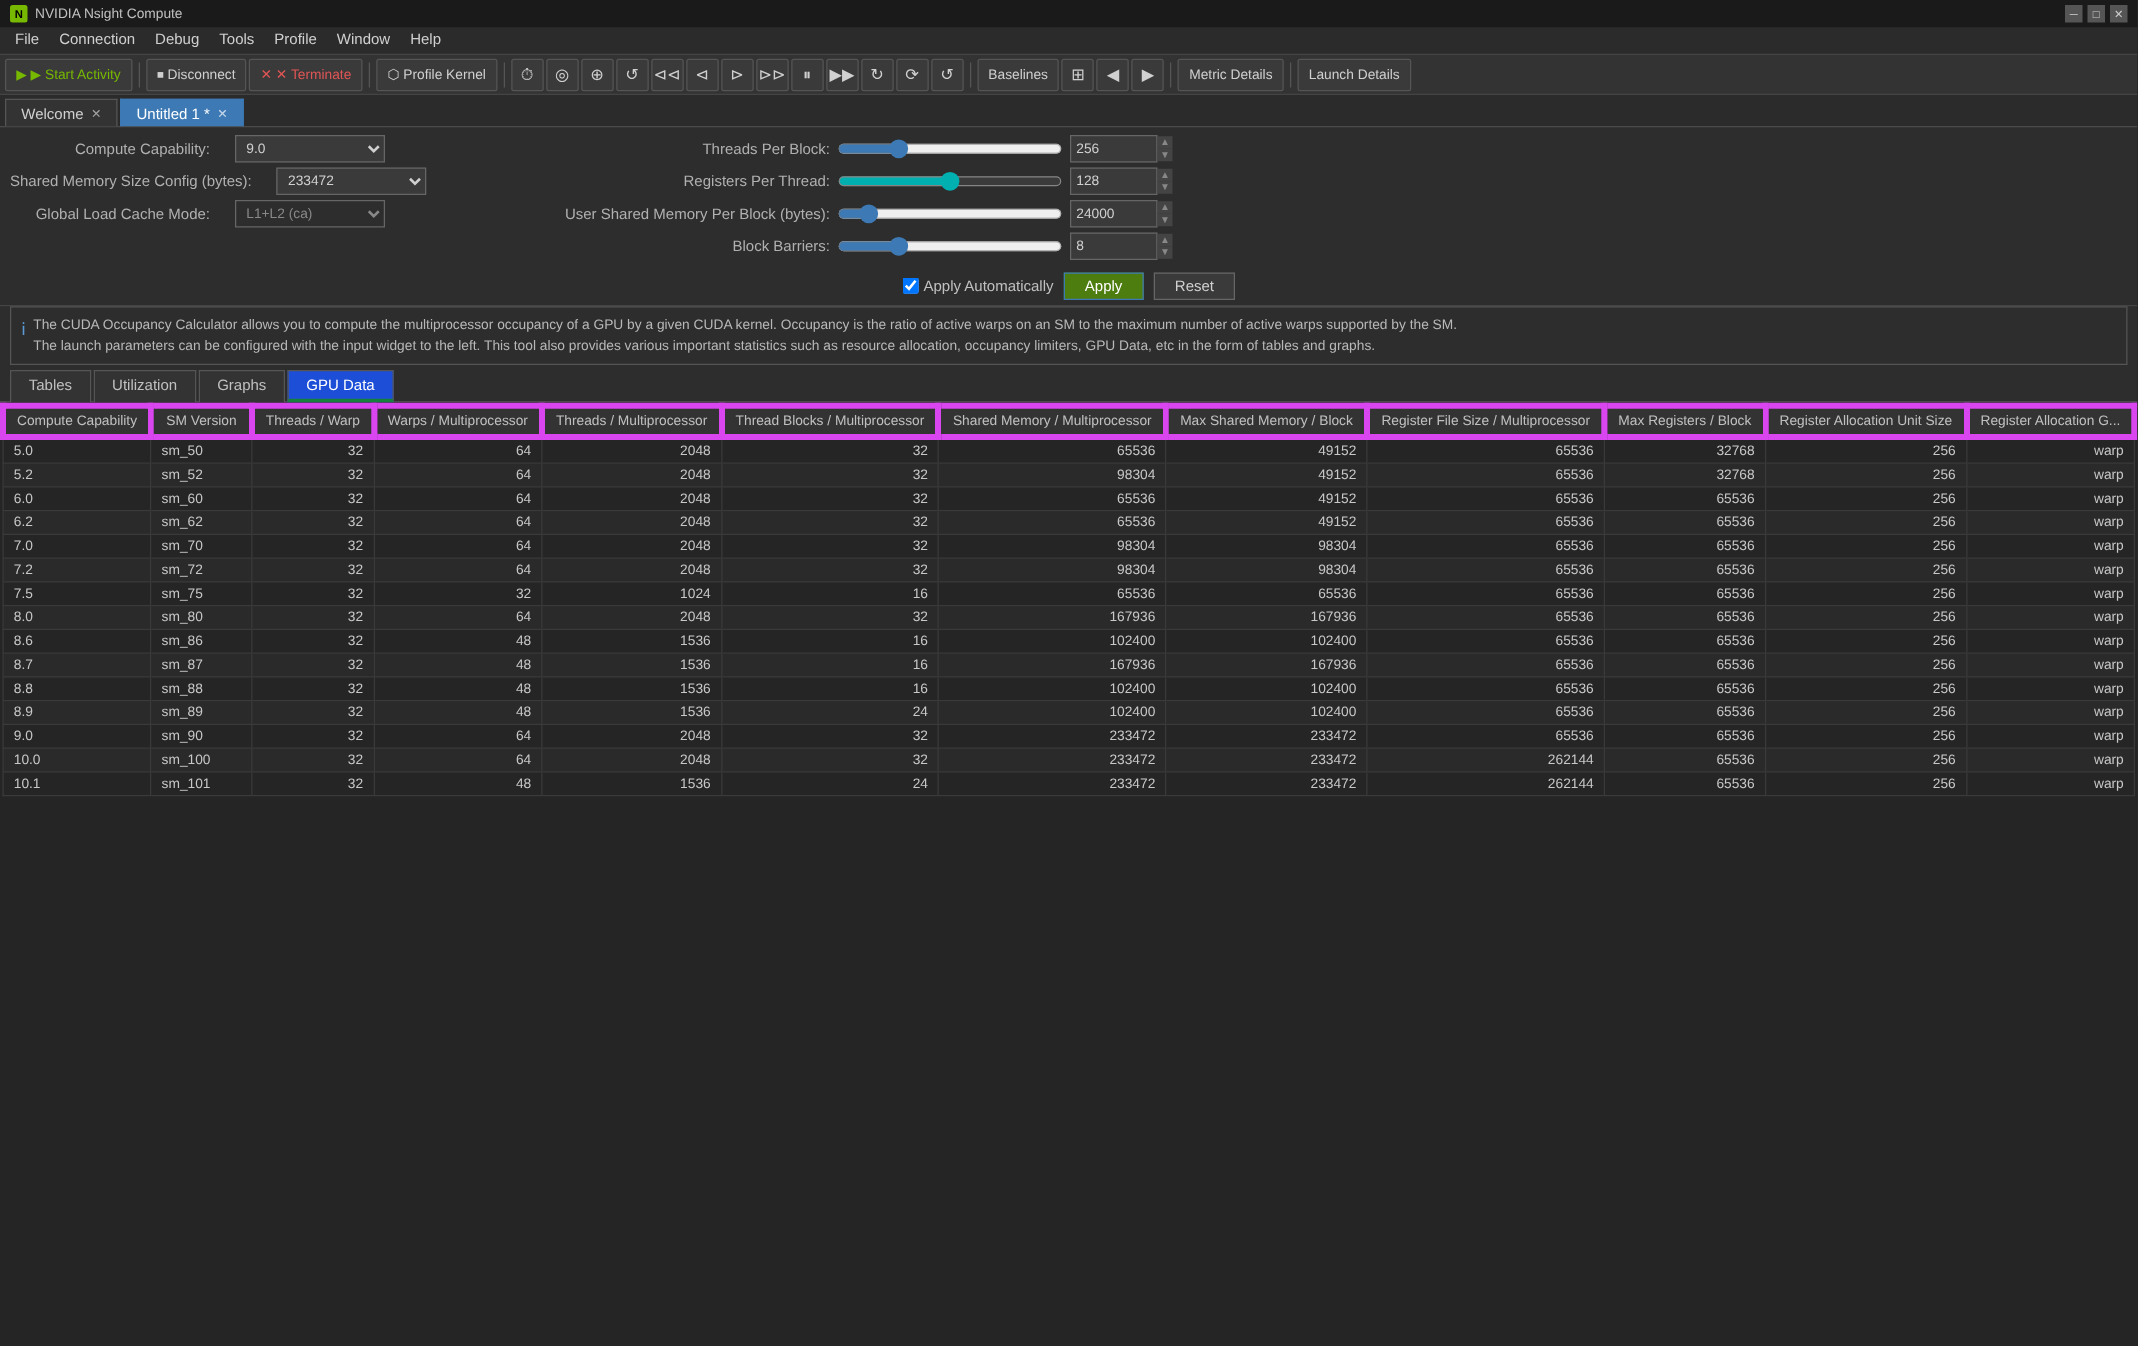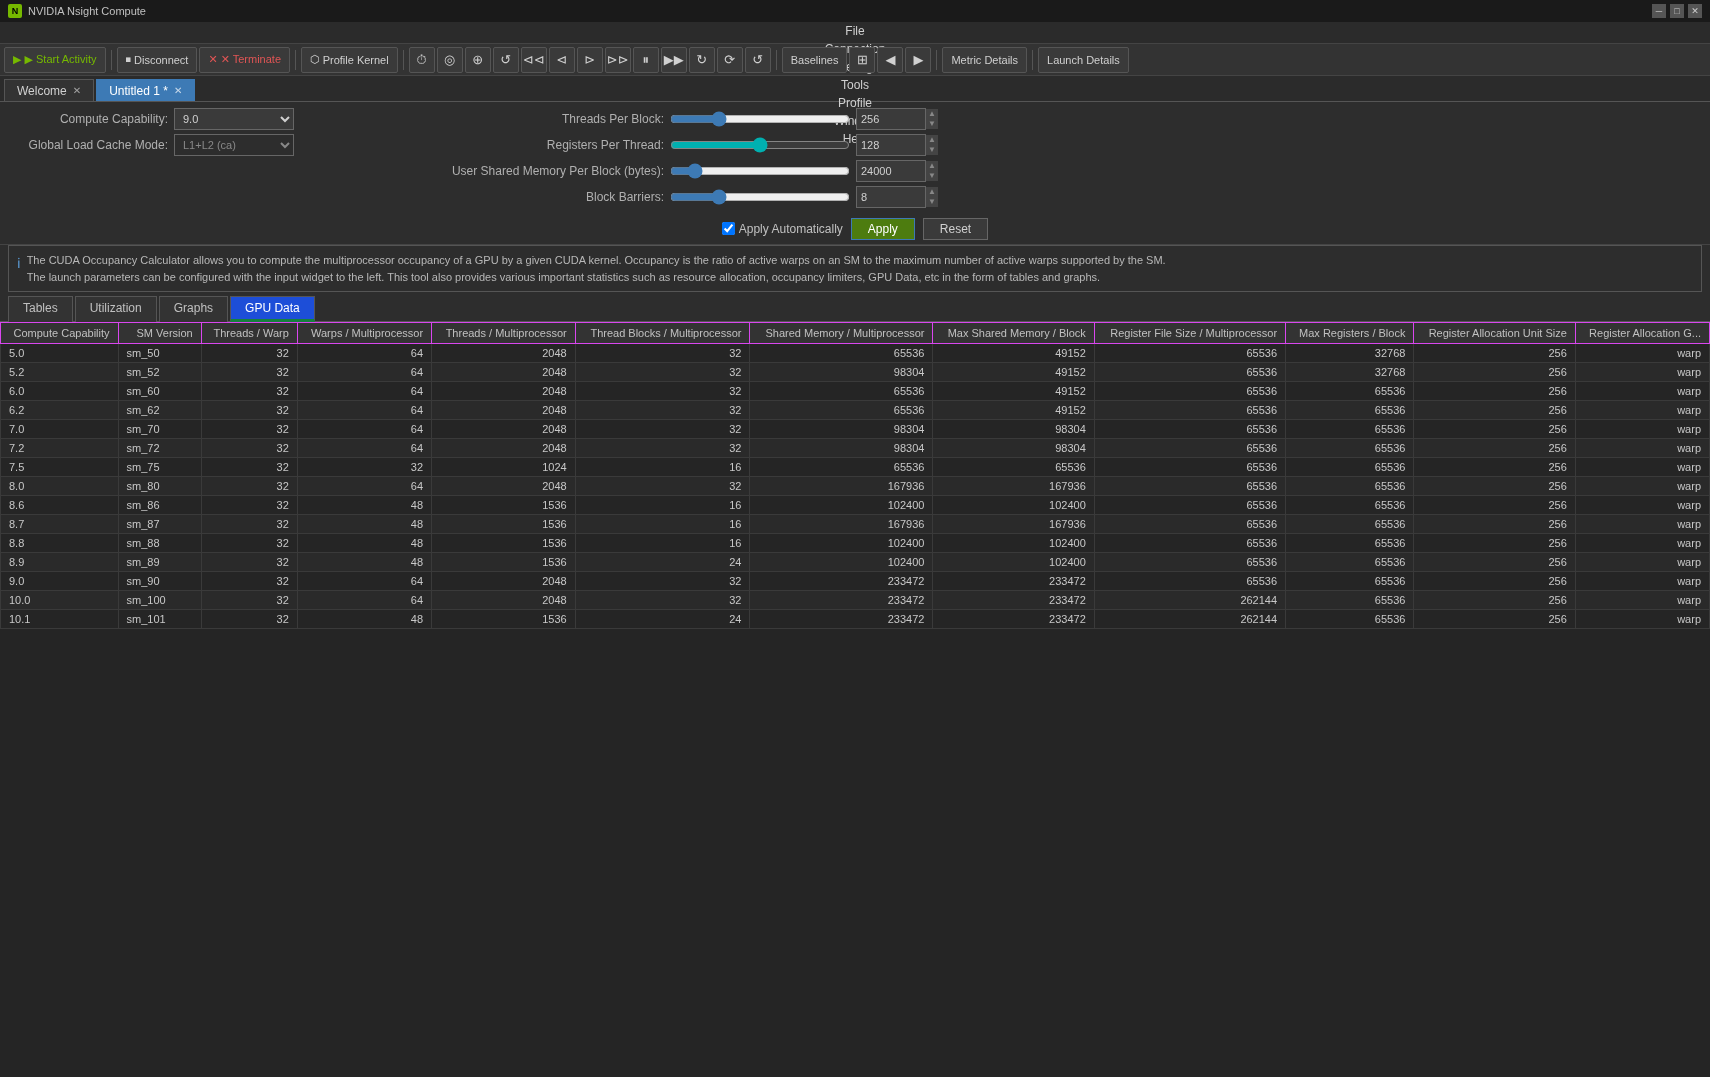--- a/index.html
+++ b/index.html
@@ -43,24 +43,22 @@
       color: #ccc;
       font-size: 9px;
       cursor: pointer;
       display: flex; align-items: center; justify-content: center;
     }
     
     #menubar {
       background: #2b2b2b;
       height: 22px;
       display: flex;
-      align-items: center;
       padding: 0 4px;
       border-bottom: 1px solid #444;
-      flex-direction: column;
     }
     .menu-item {
       padding: 2px 8px;
       color: #d0d0d0;
       cursor: pointer;
       font-size: 12px;
     }
     
     #toolbar {
       background: #333;
@@ -209,24 +207,24 @@
       min-width: 100%;
       font-size: 11px;
     }
     thead tr {
       background: #333;
       position: sticky;
       top: 0;
     }
     thead th {
       padding: 4px 8px;
-      border: 1px solid #d946ef;
+      border: 5px solid #d946ef;
       color: #c0c0c0;
       font-weight: normal;
-      text-align: right;
+      text-align: center;
       white-space: nowrap;
       min-width: 80px;
     }
     tbody tr {
       background: #252525;
     }
     tbody tr:nth-child(even) { background: #2a2a2a; }
     tbody td {
       padding: 3px 8px;
       border: 1px solid #3a3a3a;
@@ -237,21 +235,21 @@
     tbody td:first-child, tbody td:nth-child(2) { text-align: left; }
     .config-top {
       display: flex;
       gap: 16px;
       padding: 6px 8px 2px 8px;
       align-items: flex-start;
     }
     .form-group {
       display: flex;
       align-items: center;
-      gap: 6px;
+      gap: 20px;
       margin-bottom: 4px;
     }
     .form-group label { color: #b0b0b0; font-size: 12px; min-width: 160px; text-align: right; }
     .form-group .dropdown {
       background: #3a3a3a;
       border: 1px solid #666;
       color: #d0d0d0;
       font-size: 11px;
       padding: 2px 4px;
       width: 120px;
@@ -379,20 +377,26 @@
   <div class="config-top">
 
     <div class="left-config">
       <div class="form-group">
         <label>Compute Capability:</label>
         <select class="dropdown">
           <option>9.0</option>
         </select>
       </div>
       <div class="form-group">
+        <label>Shared Memory Size Config (bytes):</label>
+        <select class="dropdown">
+          <option>233472</option>
+        </select>
+      </div>
+      <div class="form-group">
         <label>Global Load Cache Mode:</label>
         <select class="dropdown" style="background:#2d2d2d; color:#888;">
           <option>L1+L2 (ca)</option>
         </select>
       </div>
     </div>
 
     <div class="right-config">
       <div class="slider-row">
         <label>Threads Per Block:</label>

